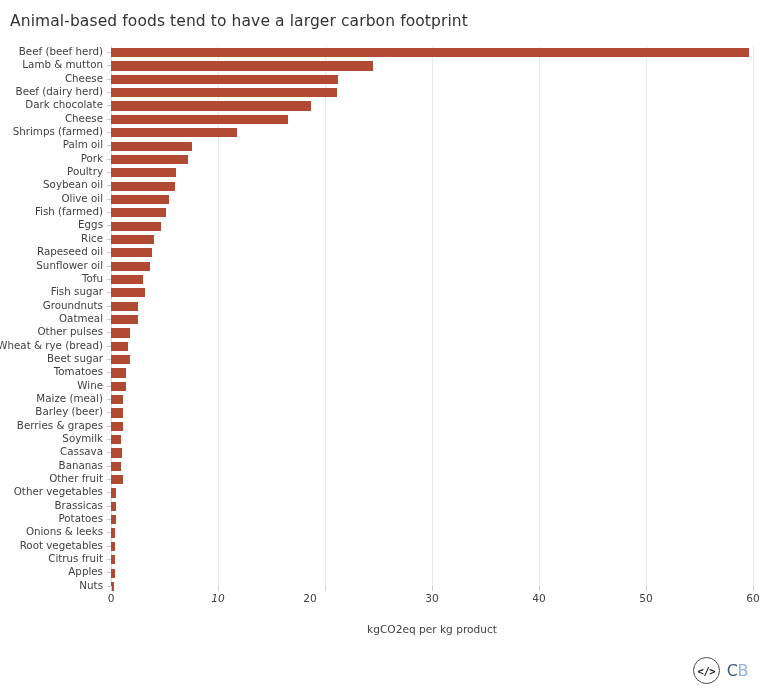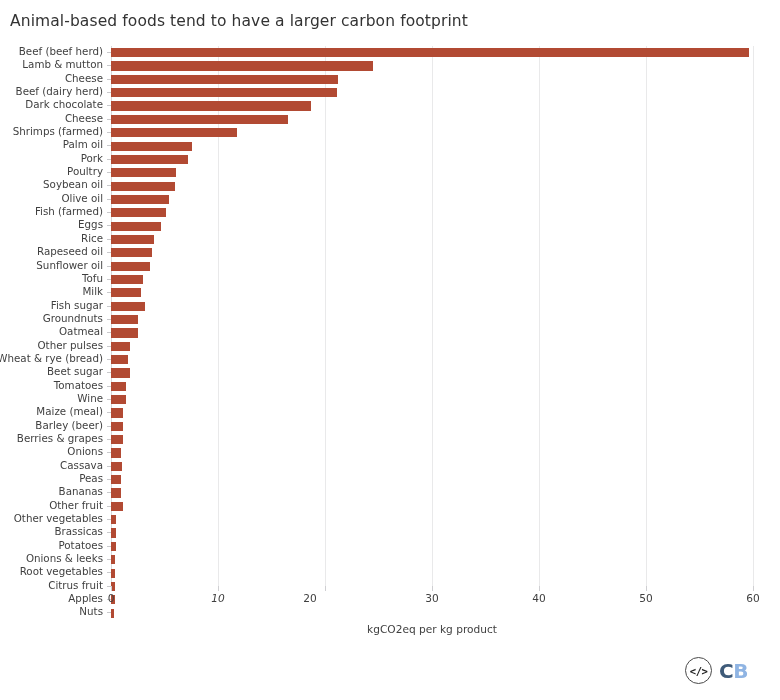--- a/index.html
+++ b/index.html
@@ -134,22 +134,22 @@
     display: flex;
     align-items: center;
     justify-content: center;
     font-family: "DejaVu Sans Mono", "Liberation Mono", monospace;
     font-size: 10.5px;
     font-weight: bold;
     color: #1f1f1f;
     letter-spacing: -0.5px;
   }
   #logo-text {
-    font-size: 20px;
-    font-weight: bold;
+    font-size: 16px;
+    font-weight: normal;
     letter-spacing: -0.5px;
     line-height: 1;
   }
   .logo-c { color: #3f5b79; }
   .logo-b { color: #8fb4e3; }
 </style>
 </head>
 <body>
 
 <div id="page">
@@ -252,25 +252,20 @@
           <div class="cat-label">Sunflower oil</div>
           <div class="bar" style="width: 38.52px; background: rgb(178, 74, 51);"></div>
         </div>
         <div class="row">
           <div class="tick-mark"></div>
           <div class="cat-label">Tofu</div>
           <div class="bar" style="width: 32.1px; background: rgb(178, 74, 51);"></div>
         </div>
         <div class="row">
           <div class="tick-mark"></div>
-          <div class="cat-label">Milk</div>
-          <div class="bar" style="width: 29.96px; background: rgb(178, 74, 51);"></div>
-        </div>
-        <div class="row">
-          <div class="tick-mark"></div>
           <div class="cat-label">Fish sugar</div>
           <div class="bar" style="width: 34.24px; background: rgb(178, 74, 51);"></div>
         </div>
         <div class="row">
           <div class="tick-mark"></div>
           <div class="cat-label">Groundnuts</div>
           <div class="bar" style="width: 26.75px; background: rgb(178, 74, 51);"></div>
         </div>
         <div class="row">
           <div class="tick-mark"></div>
@@ -312,32 +307,27 @@
           <div class="cat-label">Barley (beer)</div>
           <div class="bar" style="width: 11.77px; background: rgb(178, 74, 51);"></div>
         </div>
         <div class="row">
           <div class="tick-mark"></div>
           <div class="cat-label">Berries &amp; grapes</div>
           <div class="bar" style="width: 11.77px; background: rgb(178, 74, 51);"></div>
         </div>
         <div class="row">
           <div class="tick-mark"></div>
-          <div class="cat-label">Onions</div>
+          <div class="cat-label">Soymilk</div>
           <div class="bar" style="width: 9.63px; background: rgb(178, 74, 51);"></div>
         </div>
         <div class="row">
           <div class="tick-mark"></div>
           <div class="cat-label">Cassava</div>
           <div class="bar" style="width: 10.7px; background: rgb(178, 74, 51);"></div>
-        </div>
-        <div class="row">
-          <div class="tick-mark"></div>
-          <div class="cat-label">Peas</div>
-          <div class="bar" style="width: 9.63px; background: rgb(178, 74, 51);"></div>
         </div>
         <div class="row">
           <div class="tick-mark"></div>
           <div class="cat-label">Bananas</div>
           <div class="bar" style="width: 9.63px; background: rgb(178, 74, 51);"></div>
         </div>
         <div class="row">
           <div class="tick-mark"></div>
           <div class="cat-label">Other fruit</div>
           <div class="bar" style="width: 11.77px; background: rgb(178, 74, 51);"></div>

